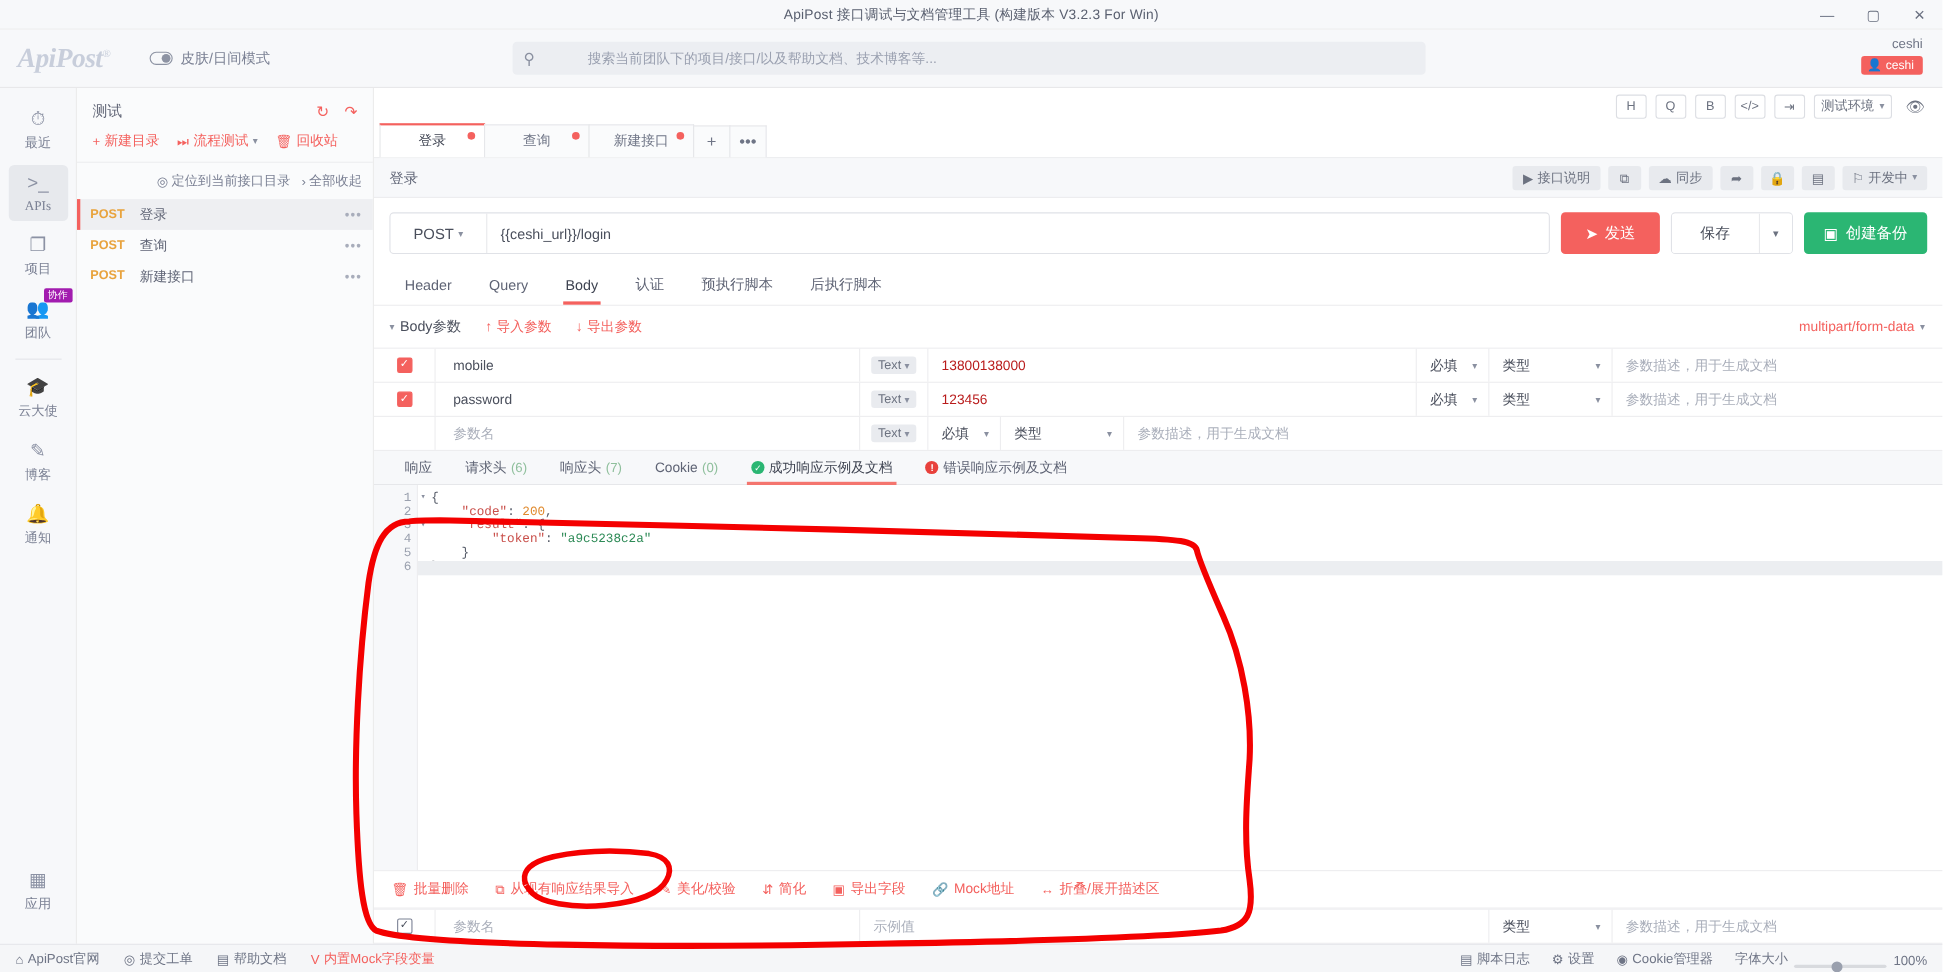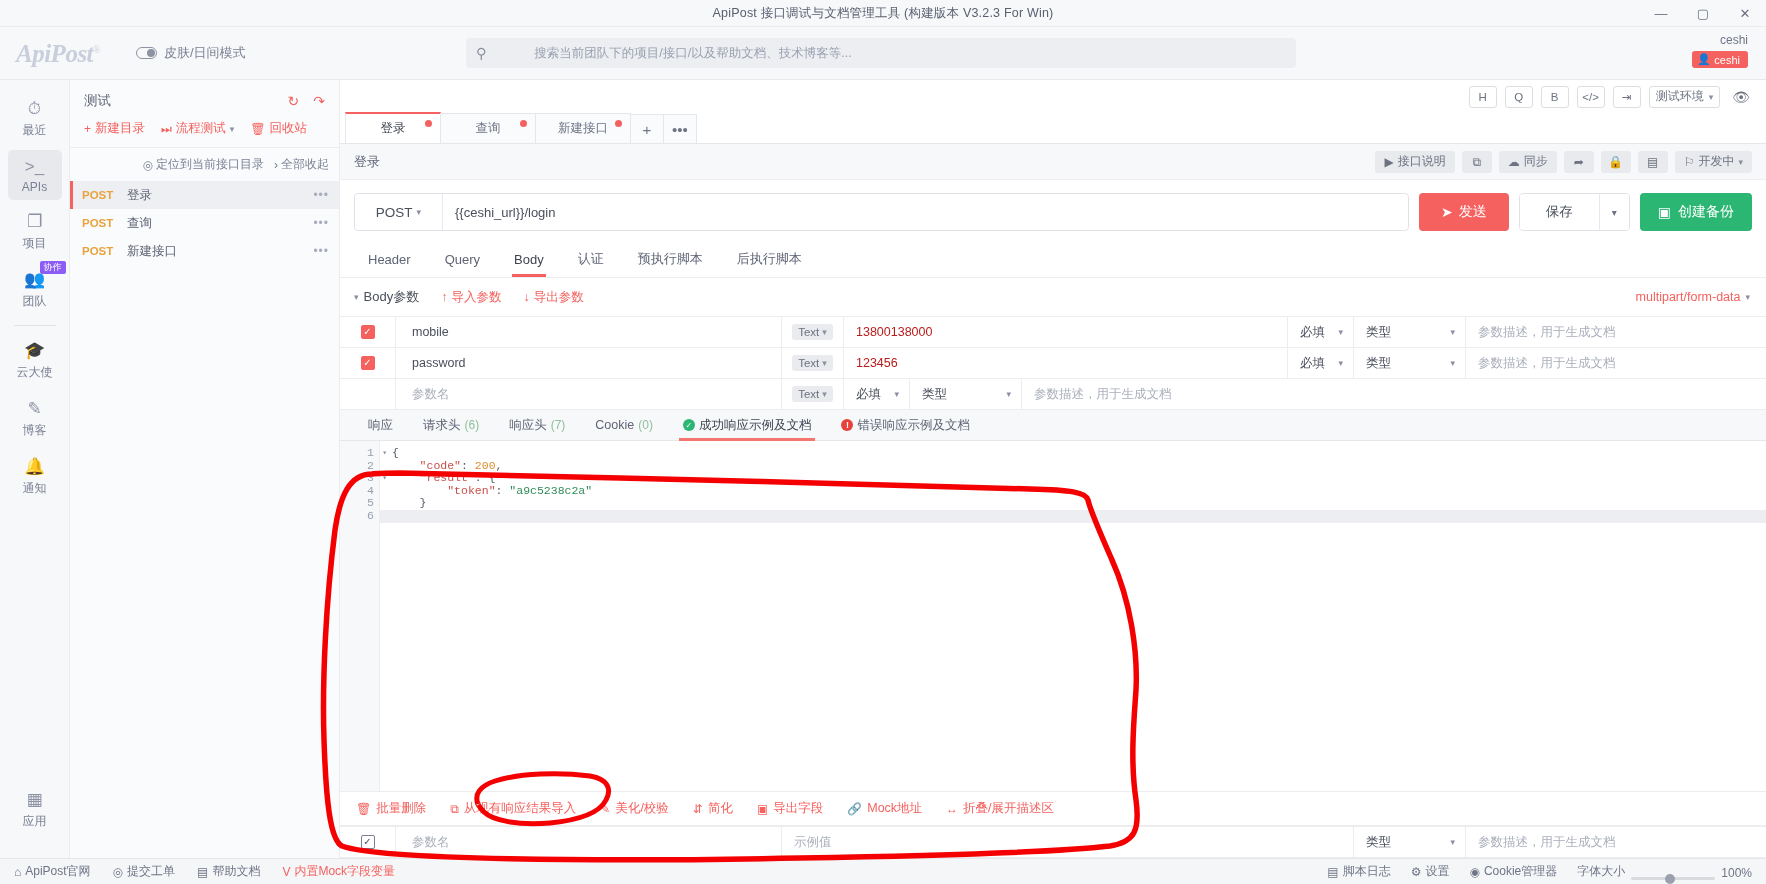--- a/index.html
+++ b/index.html
@@ -74,24 +74,24 @@
     display: flex; flex-direction: column; align-items: center; padding-top: 12px;
     flex: 0 0 70px; position: relative;
   }
   .rail-item {
     width: 54px; padding: 8px 0 6px; margin-bottom: 5px; border-radius: 5px;
     display: flex; flex-direction: column; align-items: center; gap: 4px;
     color: #8c92a4; position: relative;
   }
   .rail-item.active { background: #e7e9ed; }
   .rail-item .ri { font-size: 17px; line-height: 18px; color: #8c92a4; }
-  .rail-item .rl { font-size: 12px; color: #7b8194; }
+  .rail-item .rl { font-size: 12px; color: #7b8194; font-family: Liberation Serif, serif; }
   .rail-sep { width: 42px; height: 1px; background: #e3e4e8; margin: 4px 0 8px; }
   .rail-badge {
-    position: absolute; right: -4px; top: -2px; background: #8b5cf6; color: #fff;
+    position: absolute; right: -4px; top: -2px; background: #a21caf; color: #fff;
     font-size: 9px; padding: 1px 4px; border-radius: 2px; line-height: 11px;
   }
   .rail-bottom { margin-top: auto; margin-bottom: 22px; }
 
   
   .panel {
     width: 270px; background: #fafbfc; border-right: 1px solid #ececec;
     flex: 0 0 270px; display: flex; flex-direction: column;
   }
   .panel-head { padding: 12px 14px 6px; display: flex; align-items: center; }

